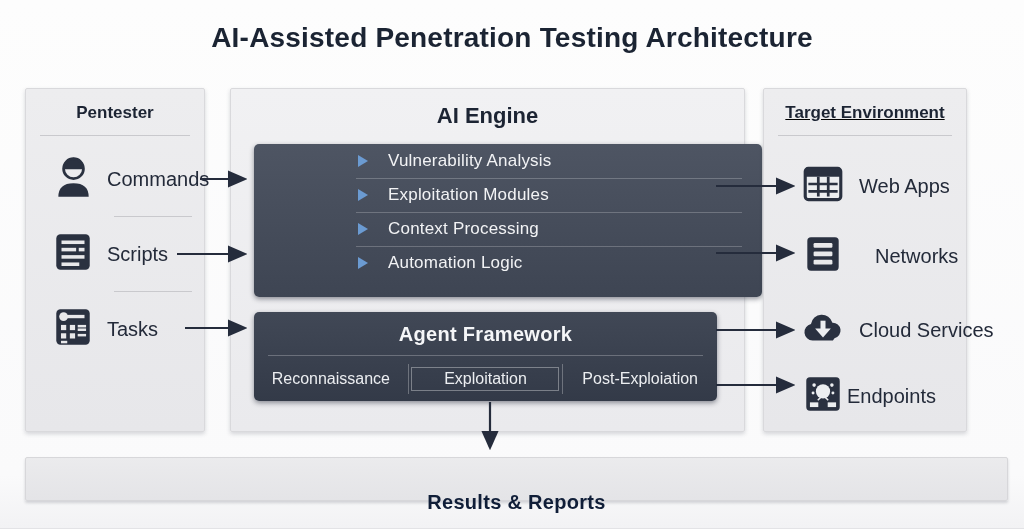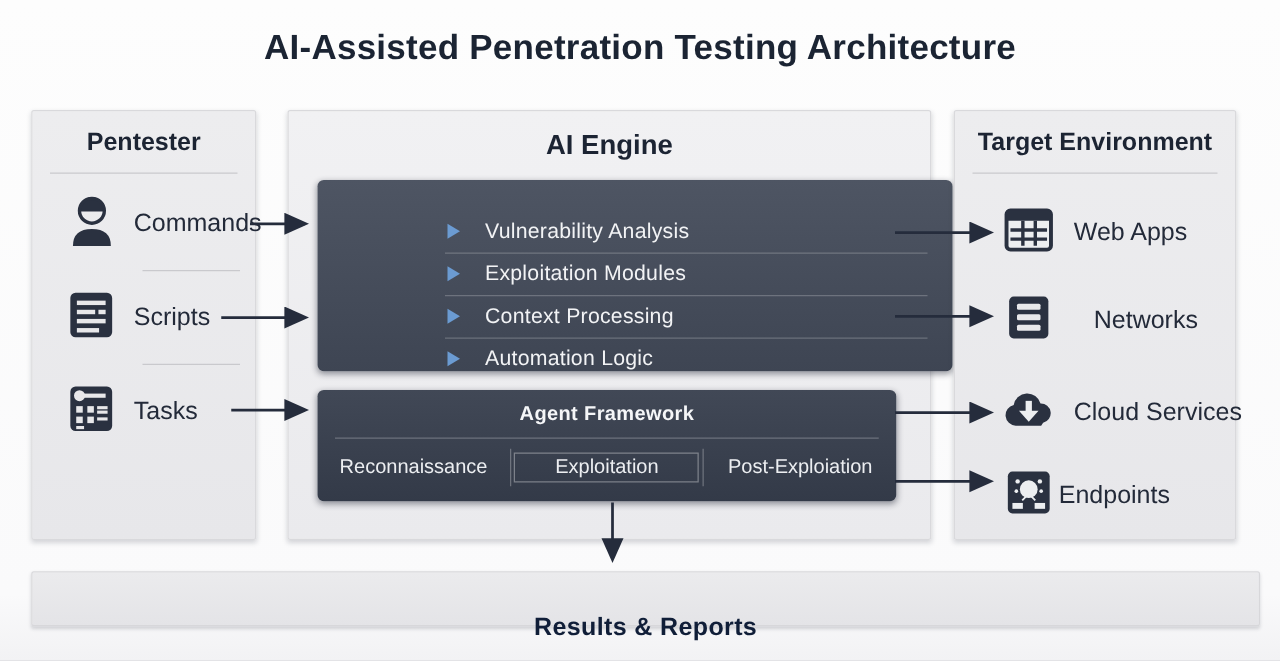--- a/index.html
+++ b/index.html
@@ -17,21 +17,21 @@
     color:#1b2433; letter-spacing:0.2px;
   }
   .panel {
     position:absolute;
     background:linear-gradient(180deg,#ededef 0%,#e7e7ea 100%);
     border:1px solid #d9d9dc;
     box-shadow:0 2px 4px rgba(40,45,60,0.18);
     border-radius:2px;
   }
   .panel-header {
-    text-align:center; font-size:20px; font-weight:bold;
+    text-align:center; font-size:17px; font-weight:bold;
     color:#1c2433; padding-top:14px;
   }
   .panel-divider {
     height:1px; background:#c9c9cd; margin:12px 14px 0 14px;
   }
   
   .item-row { position:absolute; display:flex; align-items:center; }
   .item-label { font-size:20px; color:#232a39; font-weight:500; white-space:nowrap; }
   .item-divider { position:absolute; height:1px; background:#c9c9cd; }
   .icon-box { flex:0 0 auto; }
@@ -52,21 +52,21 @@
     height:1px; background:rgba(255,255,255,0.22);
   }
   .tri-bullet {
     width:0; height:0; margin-right:20px;
     border-left:10px solid #6b9bd2;
     border-top:6px solid transparent;
     border-bottom:6px solid transparent;
   }
   .module-label { color:#f2f3f5; font-size:17px; font-weight:500; letter-spacing:0.2px; }
   .agent-title {
-    text-align:center; color:#f5f6f8; font-size:16px; font-weight:bold;
+    text-align:center; color:#f5f6f8; font-size:20px; font-weight:bold;
     padding-top:11px; letter-spacing:0.3px;
   }
   .agent-divider { height:1px; background:rgba(255,255,255,0.25); margin:9px 14px 0 14px; }
   .phase-row { display:flex; height:38px; align-items:flex-end; }
   .phase-cell {
     flex:1; text-align:center; color:#eceef1; font-size:16px; font-weight:500;
     line-height:30px; white-space:nowrap;
   }
   .phase-cell + .phase-cell { border-left:1px solid rgba(255,255,255,0.28); }
   .phase-cell.boxed { outline:1px solid rgba(255,255,255,0.35); outline-offset:-4px; }
@@ -137,21 +137,21 @@
           <rect x="10.5" y="35.2" width="6" height="2.4" fill="#e8e8ea"></rect>
         </svg>
       </span>
       <span class="item-label" style="margin-left:11px;">Tasks</span>
     </div>
   </div>
 
   <div class="panel" style="left:230px; top:88px; width:515px; height:344px; background:linear-gradient(180deg,#f1f1f3 0%,#eaeaed 100%);">
     <div class="panel-header" style="font-size:22px;">AI Engine</div>
 
-    <div class="darkbox modules" style="left:23px; top:55px; width:508px; height:153px; padding-top:24px;">
+    <div class="darkbox modules" style="left:23px; top:55px; width:508px; height:153px; padding-top:0;">
       <div class="module-row">
         <span class="tri-bullet"></span>
         <span class="module-label">Vulnerability Analysis</span>
       </div>
       <div class="module-row">
         <span class="tri-bullet"></span>
         <span class="module-label">Exploitation Modules</span>
       </div>
       <div class="module-row">
         <span class="tri-bullet"></span>
@@ -167,21 +167,21 @@
       <div class="agent-title">Agent Framework</div>
       <div class="agent-divider"></div>
       <div class="phase-row">
         <div class="phase-cell">Reconnaissance</div>
         <div class="phase-cell boxed">Exploitation</div>
         <div class="phase-cell">Post-Exploiation</div>
       </div>
     </div>
   </div>
 
-  <div class="panel" style="left:763px; top:88px; width:226px; height:344px;">
+  <div class="panel" style="left:763px; top:88px; width:204px; height:344px;text-decoration:underline;">
     <div class="panel-header">Target Environment</div>
     <div class="panel-divider"></div>
 
     <div class="item-row" style="left:36px; top:72px;">
       <span class="icon-box">
         <svg width="46" height="46" viewBox="0 0 44 44">
           <rect x="5" y="7" width="34" height="30" rx="3" fill="#eceef0" stroke="#2a3140" stroke-width="3"></rect>
           <path d="M5 10 a3 3 0 0 1 3 -3 h28 a3 3 0 0 1 3 3 v5 h-34 z" fill="#2a3140"></path>
           <path d="M8 22 h28 M8 29 h28 M17.5 15 v19 M27 15 v19" stroke="#2a3140" stroke-width="2.6" fill="none"></path>
         </svg>

